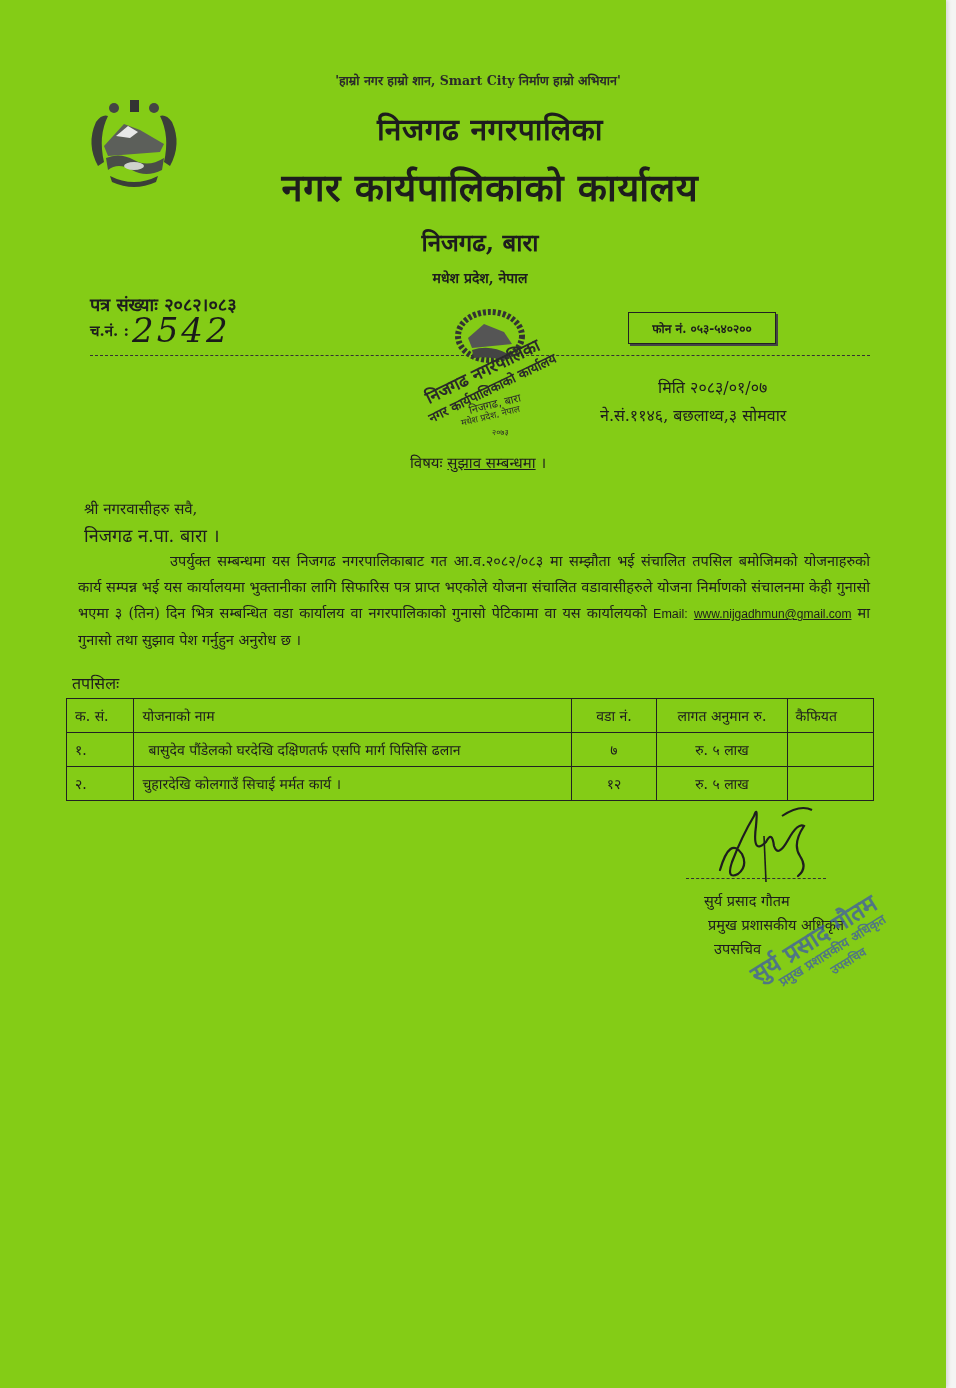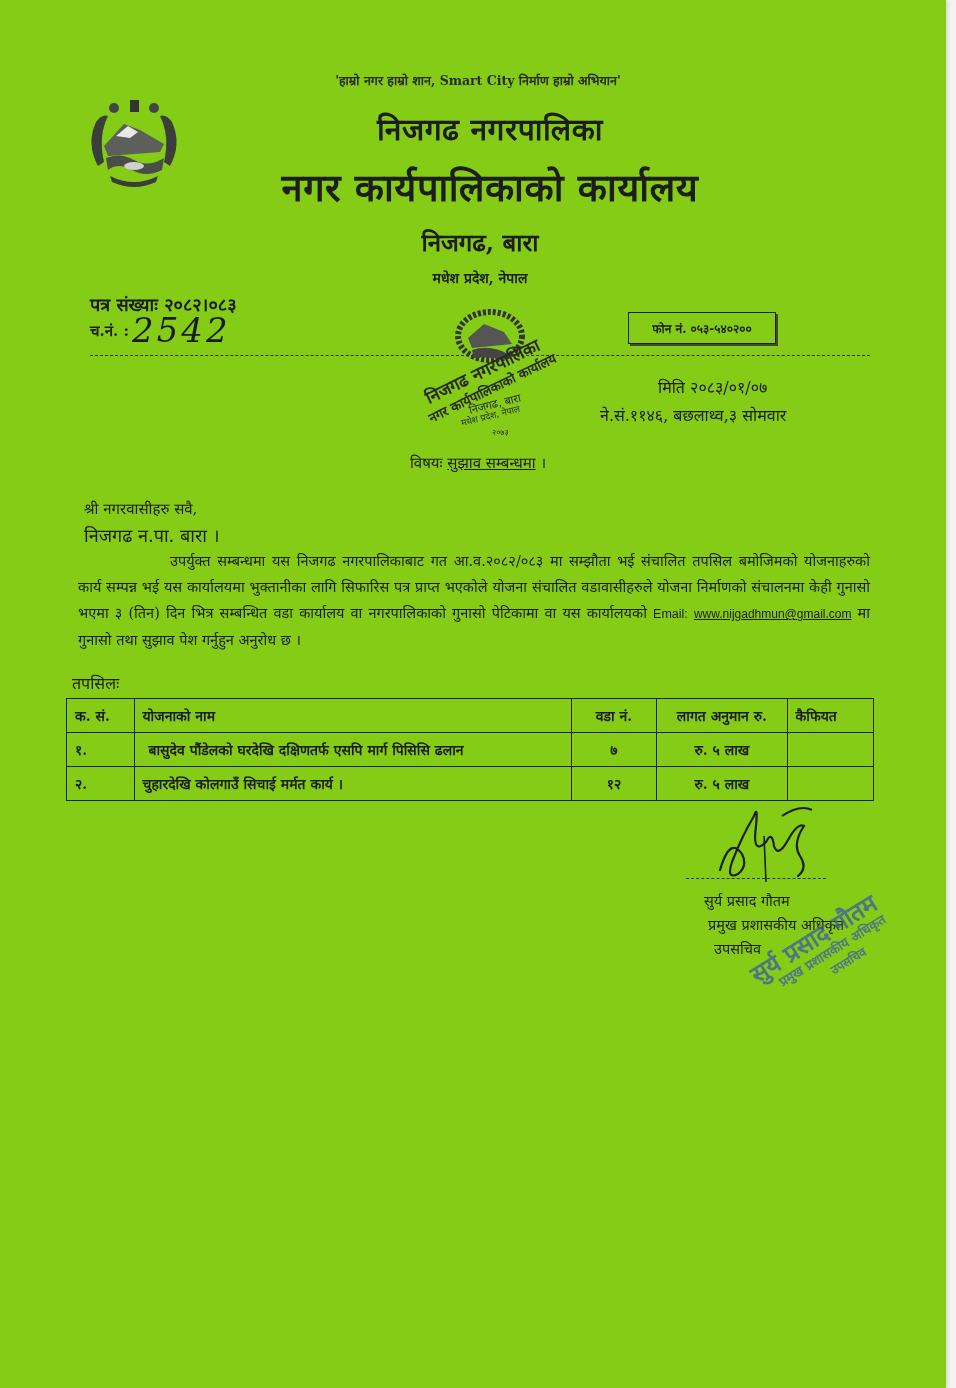--- a/index.html
+++ b/index.html
@@ -55,21 +55,21 @@
     .email-label { font-family: "Liberation Sans", sans-serif; font-size: 12.5px; }
     .email-link { font-family: "Liberation Sans", sans-serif; font-size: 12px; text-decoration: underline; color: #1d1d1d; }
 
     .tapsil-label { left: 72px; top: 672px; font-size: 16px; }
 
     table.plans {
       position: absolute; left: 66px; top: 698px; width: 808px;
       border-collapse: collapse; font-size: 14px;
     }
     table.plans td, table.plans th {
-      border: 1.5px solid #222; height: 26px; padding: 7px 8px; font-weight: bold;
+      border: 1.5px solid #222; height: 26px; padding: 7px 8px; font-weight: normal;
     }
     table.plans th { text-align: left; }
     .c-sn { width: 72px; }
     .c-name { width: 484px; }
     .c-ward { width: 92px; text-align: center !important; }
     .c-cost { width: 140px; text-align: center !important; }
     .c-remarks { width: 90px; text-align: center; }
 
     .signature { left: 712px; top: 796px; width: 110px; height: 86px; }
     .sig-line { left: 686px; top: 878px; width: 140px; border-top: 1.5px dashed #333; }

